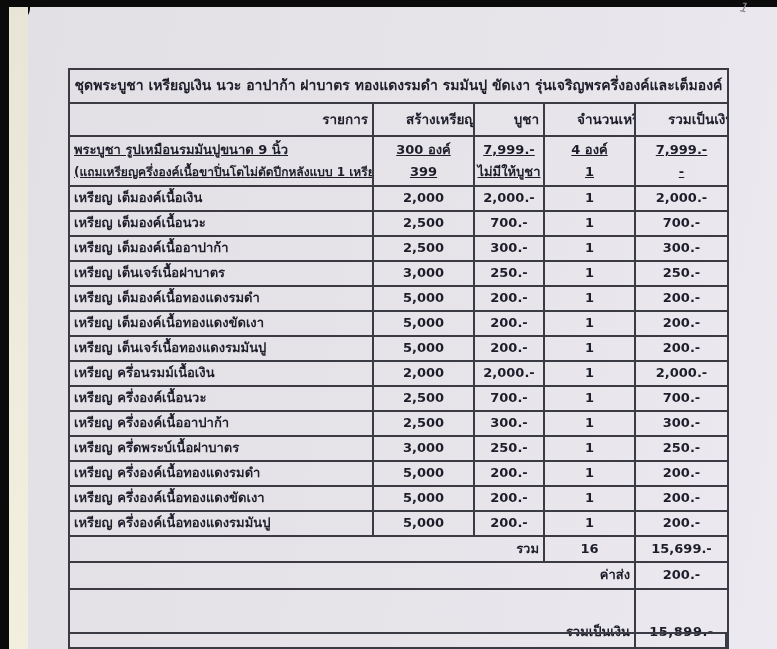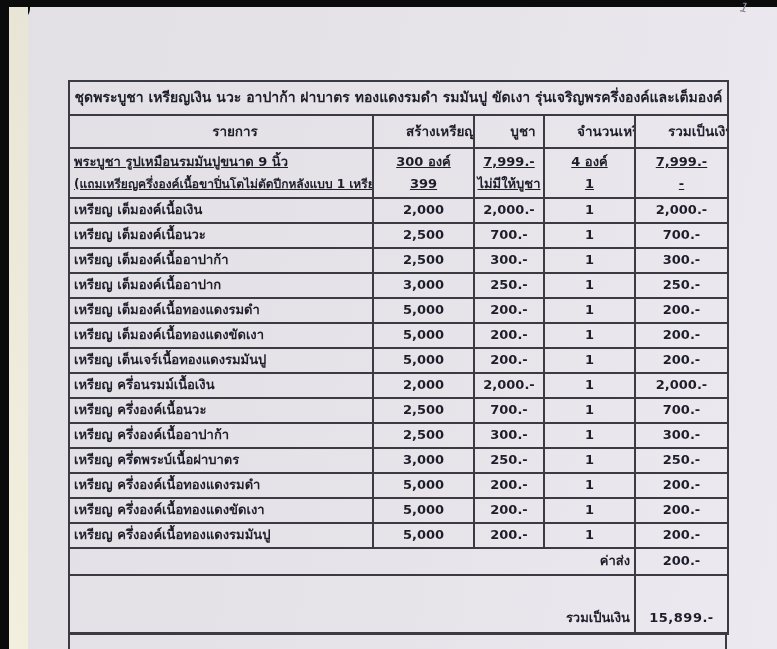--- a/index.html
+++ b/index.html
@@ -13,36 +13,36 @@
   .scan-top{position:absolute;left:0;top:0;width:777px;height:7px;background:#0b0b0c;}
   .scan-left{position:absolute;left:0;top:0;width:9px;height:649px;background:#0b0b0c;}
   .scan-corner{position:absolute;left:0;top:0;width:30px;height:22px;background:#0b0b0c;border-bottom-right-radius:14px;}
   .scan-cream{position:absolute;left:9px;top:7px;width:19px;height:642px;
     background:linear-gradient(180deg,#e9e5d6 0%,#efecdd 60%,#f2efde 100%);}
   .corner-mark{position:absolute;left:740px;top:0px;font-size:13px;color:#8a8694;
     font-style:italic;transform:rotate(12deg);}
 
   
   table.pricelist{
-    position:absolute;left:68px;top:80px;width:659px;
+    position:absolute;left:68px;top:68px;width:659px;
     border-collapse:collapse;table-layout:fixed;
   }
   table.pricelist td,table.pricelist th{
     border:2px solid #3b3b44;
     font-weight:bold;font-size:13px;line-height:1.25;
     padding:1px 4px;overflow:hidden;white-space:nowrap;
   }
   .c-name {width:300px;text-align:left;padding-left:8px;}
   .c-made {width:99px;text-align:center;}
   .c-price{width:68px;text-align:center;}
   .c-qty  {width:89px;text-align:center;}
   .c-total{width:91px;text-align:center;}
 
   tr.title-row td{height:30px;text-align:center;font-size:14px;padding-left:4px;}
-  tr.header-row td{height:29px;text-align:center;font-size:13.5px;padding-left:32px;}
+  tr.header-row td{height:29px;text-align:right;font-size:13.5px;padding-left:32px;}
   tr.first-item td{height:46px;vertical-align:middle;}
   .twolines div{height:22px;display:flex;align-items:center;text-decoration:underline;}
   .twolines.center div{justify-content:center;}
   .first-name-l2{font-size:12px;}
   tr.medal-row td{height:21px;}
   tr.sum-row td{height:22px;}
   td.merged-blank{text-align:right;padding-right:22px;}
   tr.ship-row td{height:23px;border-radius:11px;}
   td.ship-label{text-align:right;padding-right:18px;border-left:2px solid #3b3b44;}
   tr.grand-row td{height:49px;vertical-align:bottom;padding-bottom:7px;}
@@ -123,21 +123,21 @@
     <td class="c-total">700.-</td>
   </tr>
   <tr class="medal-row">
     <td class="c-name">เหรียญ เต็มองค์เนื้ออาปาก้า</td>
     <td class="c-made">2,500</td>
     <td class="c-price">300.-</td>
     <td class="c-qty">1</td>
     <td class="c-total">300.-</td>
   </tr>
   <tr class="medal-row">
-    <td class="c-name">เหรียญ เต็มองค์เนื้ออาปาก</td>
+    <td class="c-name">เหรียญ เต็นเจร์เนื้อฝาบาตร</td>
     <td class="c-made">3,000</td>
     <td class="c-price">250.-</td>
     <td class="c-qty">1</td>
     <td class="c-total">250.-</td>
   </tr>
   <tr class="medal-row">
     <td class="c-name">เหรียญ เต็มองค์เนื้อทองแดงรมดำ</td>
     <td class="c-made">5,000</td>
     <td class="c-price">200.-</td>
     <td class="c-qty">1</td>
@@ -200,20 +200,25 @@
     <td class="c-total">200.-</td>
   </tr>
   <tr class="medal-row">
     <td class="c-name">เหรียญ ครึ่งองค์เนื้อทองแดงรมมันปู</td>
     <td class="c-made">5,000</td>
     <td class="c-price">200.-</td>
     <td class="c-qty">1</td>
     <td class="c-total">200.-</td>
   </tr>
 
+  <tr class="sum-row">
+    <td class="merged-blank" colspan="3">รวม</td>
+    <td class="c-qty">16</td>
+    <td class="c-total">15,699.-</td>
+  </tr>
 
   <tr class="ship-row">
     <td class="ship-label" colspan="4">ค่าส่ง</td>
     <td class="c-total">200.-</td>
   </tr>
 
   <tr class="grand-row">
     <td class="grand-label" colspan="4">รวมเป็นเงิน</td>
     <td class="grand-amount">15,899.-</td>
   </tr>

